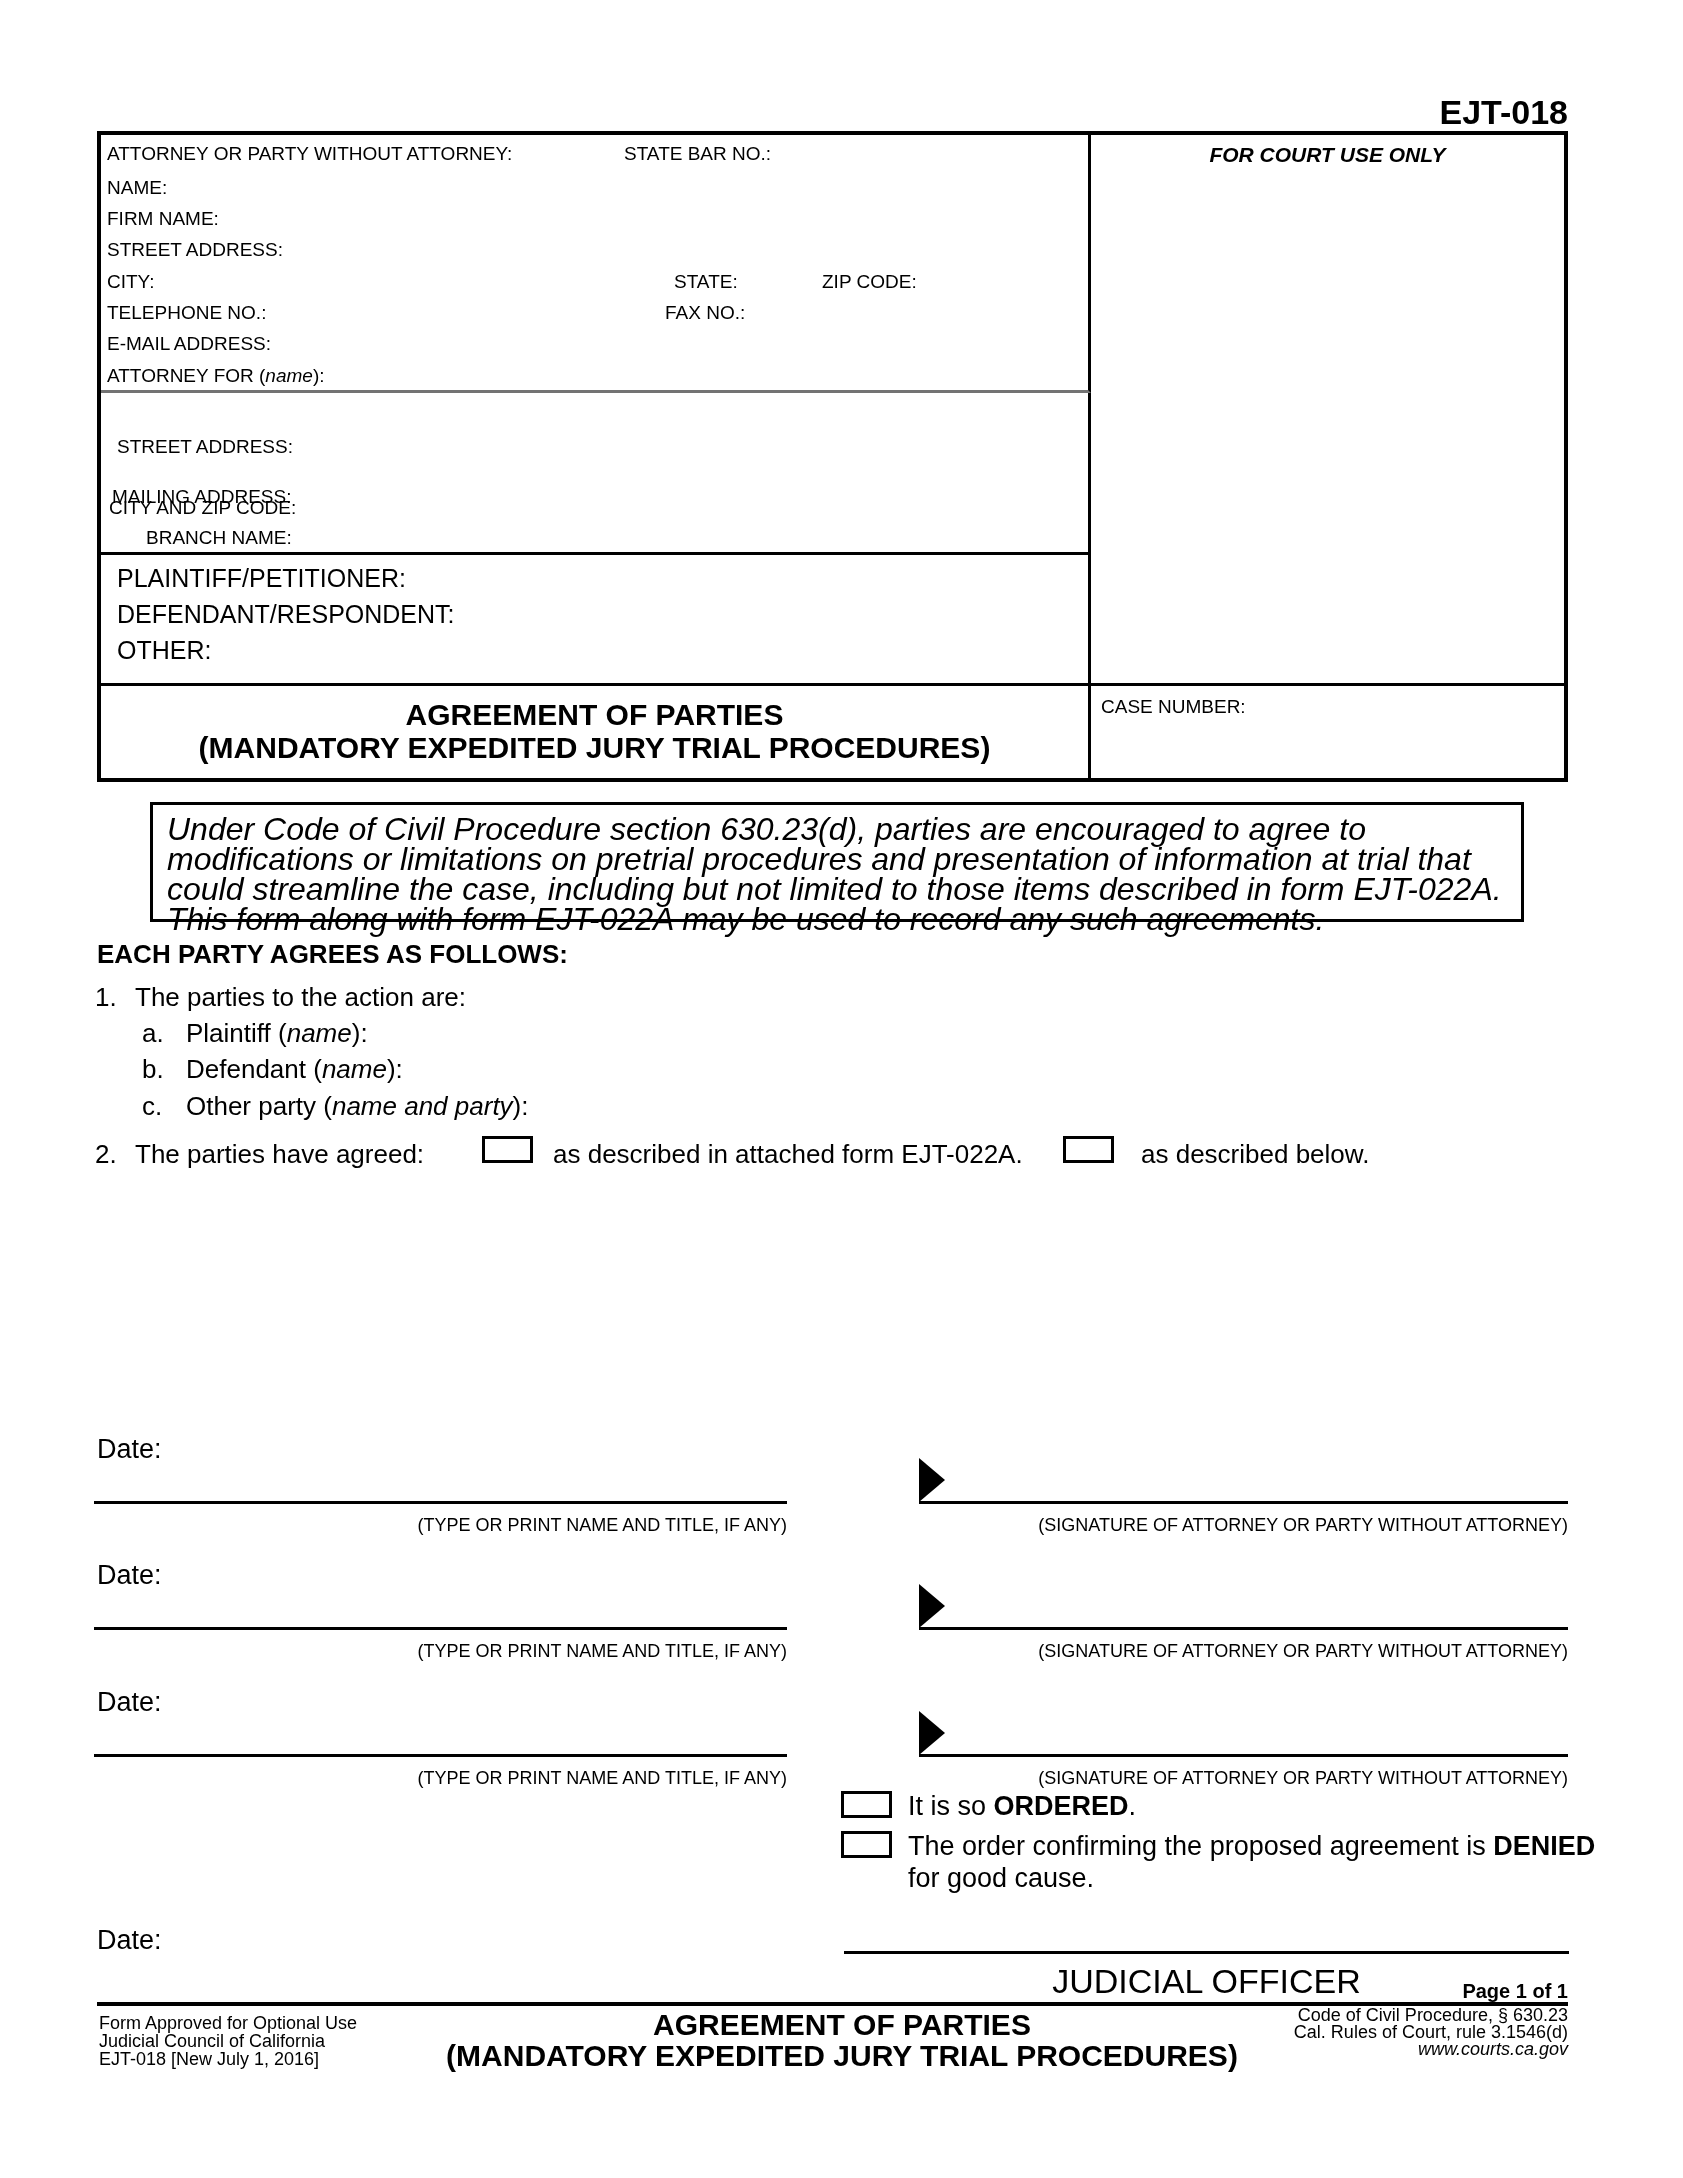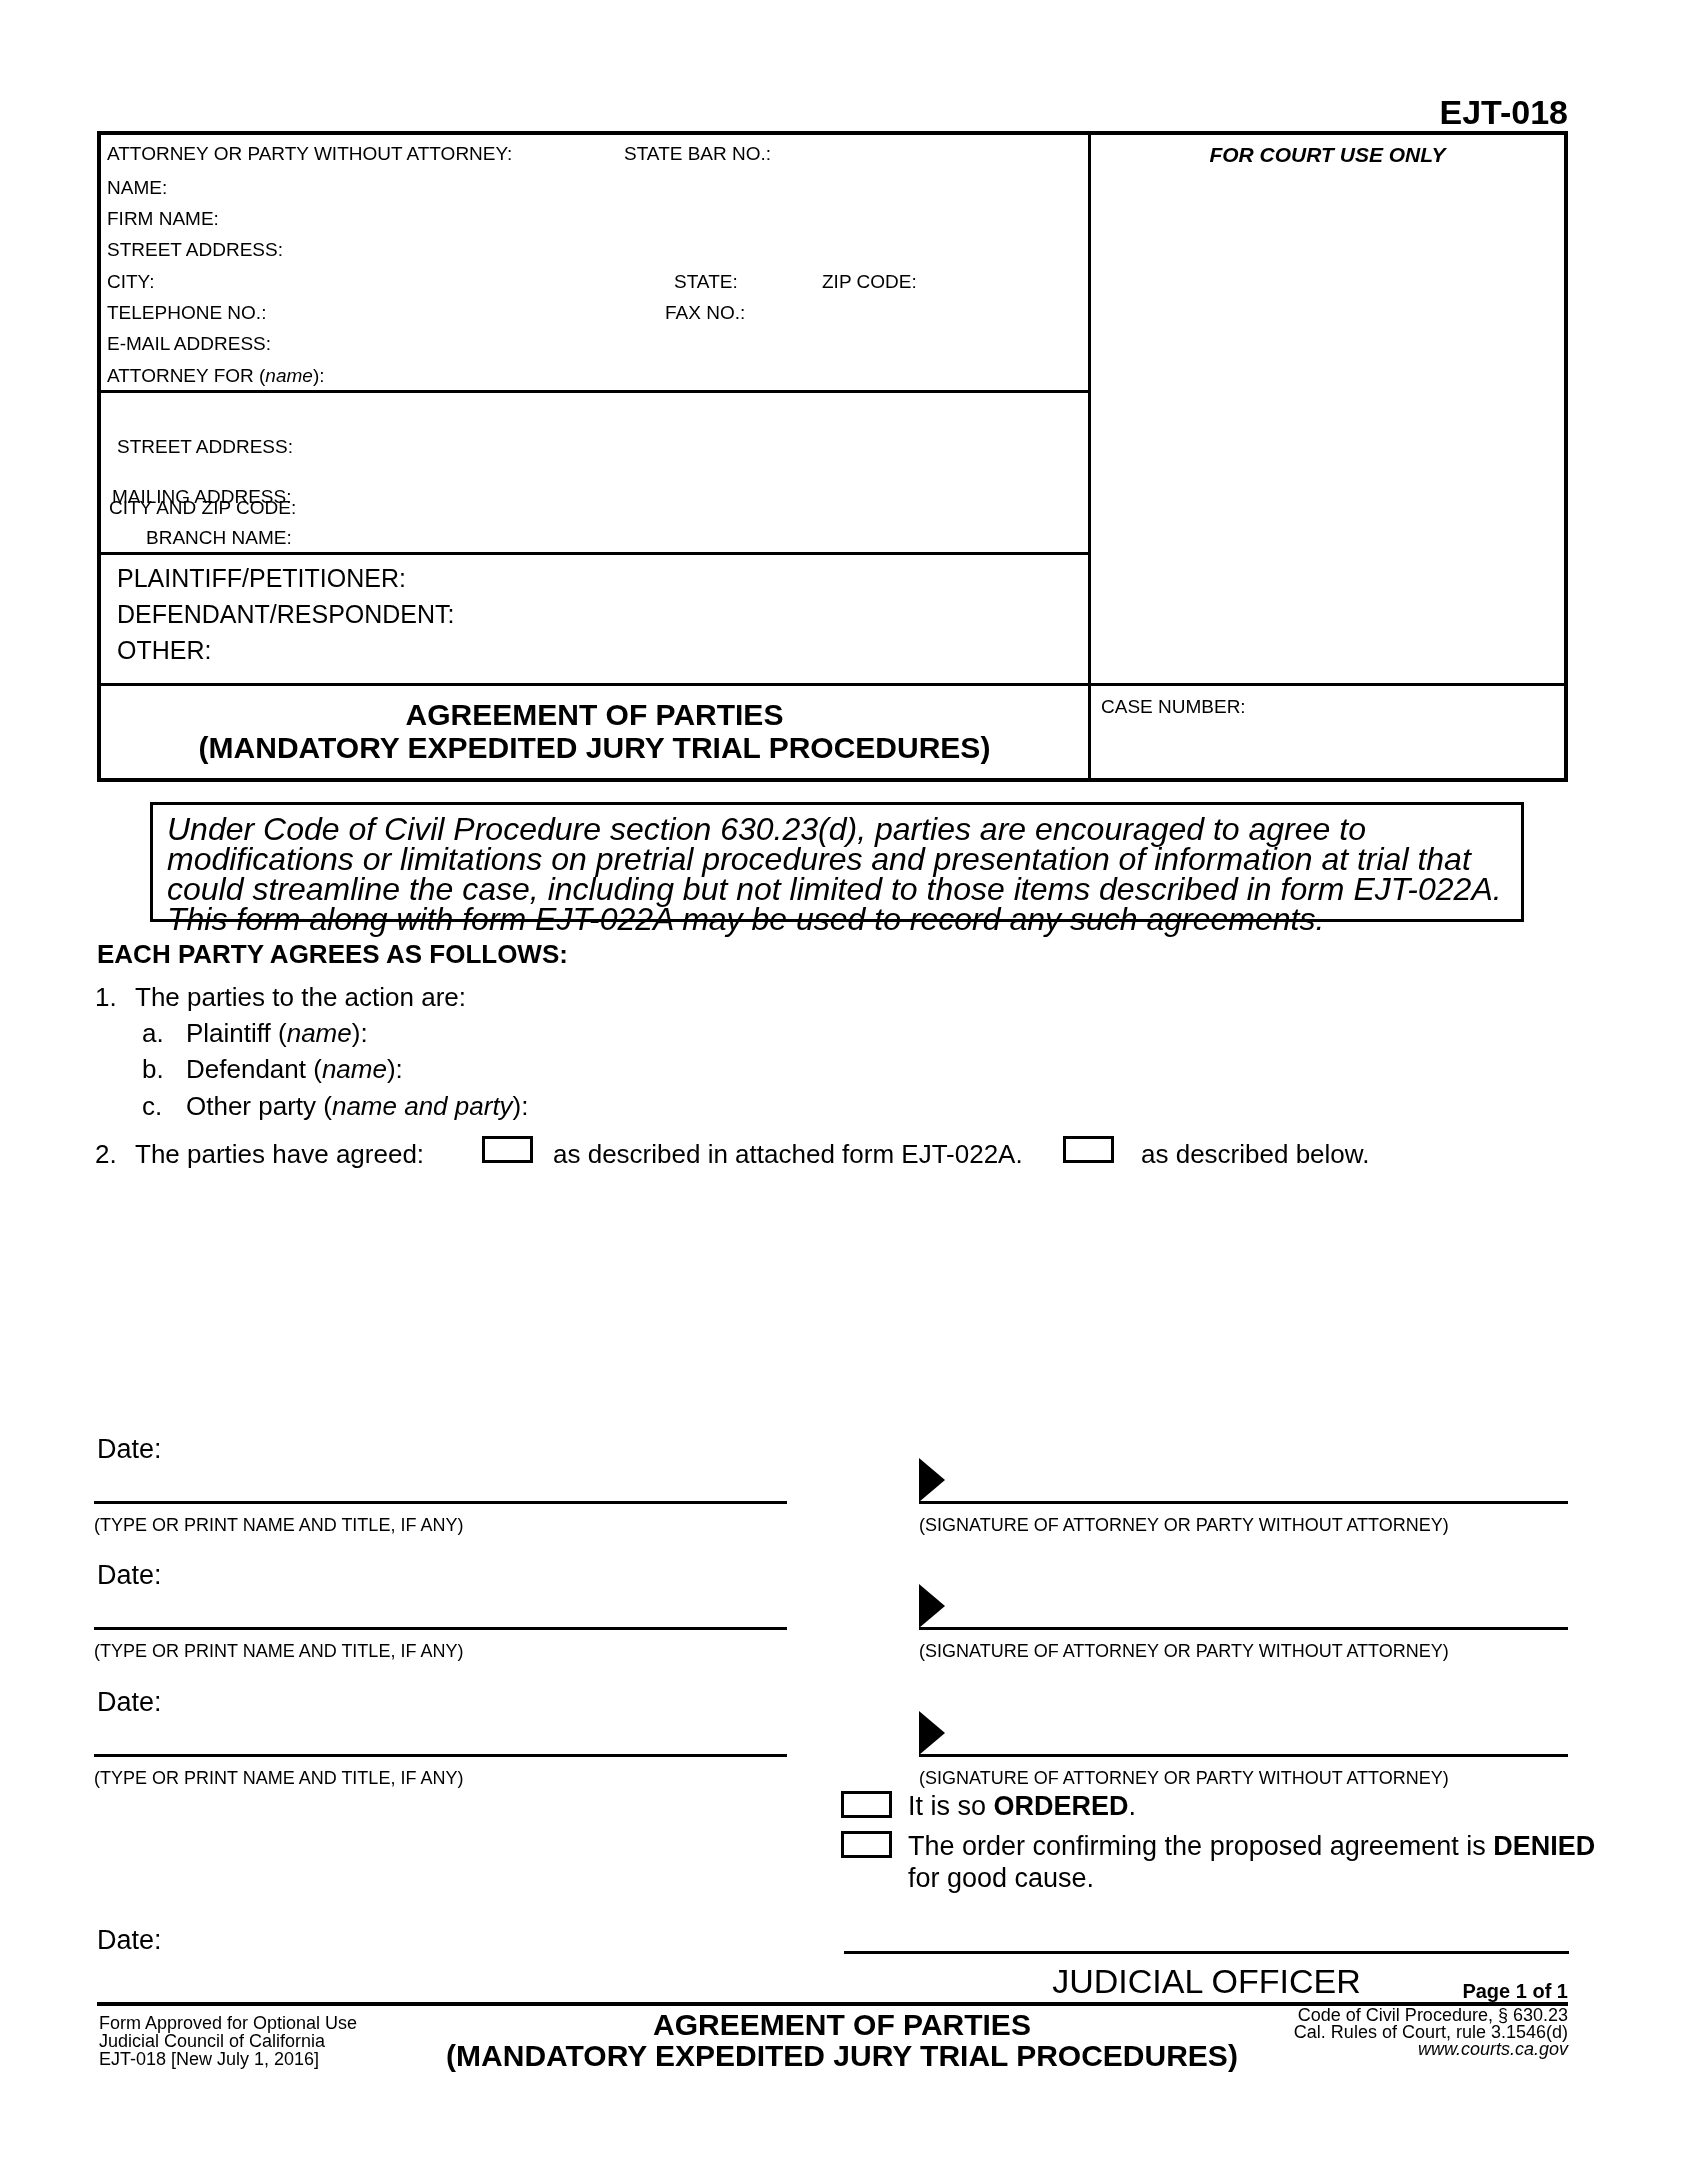--- a/index.html
+++ b/index.html
@@ -8,21 +8,21 @@
   .abs{position:absolute;}
   .b{font-weight:bold;}
   .i{font-style:italic;}
 
   .form-number{left:97px;top:93px;width:1471px;text-align:right;font-size:34px;font-weight:bold;}
 
   .caption-box{left:97px;top:131px;width:1471px;height:651px;border:4px solid #000;
                box-sizing:border-box;display:grid;
                grid-template-columns:990px 1fr;grid-template-rows:258px 162px 131px 1fr;}
   .cell{position:relative;box-sizing:border-box;}
-  .cell-attorney{grid-column:1;grid-row:1;border-right:3px solid #000;border-bottom:3px solid #000000;}
+  .cell-attorney{grid-column:1;grid-row:1;border-right:3px solid #000;border-bottom:3px solid #737373;}
   .cell-court{grid-column:1;grid-row:2;border-right:3px solid #000;border-bottom:3px solid #000;}
   .cell-parties{grid-column:1;grid-row:3;border-right:3px solid #000;border-bottom:3px solid #000;}
   .cell-title{grid-column:1;grid-row:4;border-right:3px solid #000;text-align:center;padding-top:12px;}
   .cell-courtuse{grid-column:2;grid-row:1 / span 3;border-bottom:3px solid #000;text-align:center;}
   .cell-casenum{grid-column:2;grid-row:4;}
 
   .lbl{font-size:19px;white-space:nowrap;}
   .plbl{font-size:25px;white-space:nowrap;}
   .court-title{font-size:24px;font-weight:bold;white-space:nowrap;}
   .title-line{font-size:30px;font-weight:bold;line-height:33px;}
@@ -34,21 +34,21 @@
   .body-text{font-size:26px;white-space:nowrap;}
   .heading{left:97px;top:939px;font-size:26px;font-weight:bold;white-space:nowrap;}
   .inum{display:inline-block;width:40px;}
   .lnum{display:inline-block;width:44px;}
 
   .checkbox{width:51px;height:27px;border:3px solid #000;box-sizing:border-box;background:#fff;}
 
   .sigrow{left:0;width:1683px;height:127px;}
   .date-lbl{left:97px;top:0;font-size:27px;}
   .hline{height:0;border-top:3px solid #000;}
-  .cap{font-size:18px;text-align:left;white-space:nowrap;}
+  .cap{font-size:18px;text-align:right;white-space:nowrap;}
   .tri{width:0;height:0;border-top:22px solid transparent;border-bottom:22px solid transparent;
        border-left:26px solid #000;}
 
   .order-text{font-size:27px;white-space:nowrap;}
   .judicial-lbl{font-size:34px;text-align:center;}
   .pagenum{font-size:20px;font-weight:bold;text-align:right;}
   .footer-rule{left:97px;top:2002px;width:1471px;height:0;border-top:4px solid #000;}
   .footer-left{left:99px;top:2014px;font-size:18px;line-height:18px;white-space:nowrap;}
   .footer-center{left:347px;top:2009px;width:990px;text-align:center;font-size:30px;
                  font-weight:bold;line-height:31px;white-space:nowrap;}

